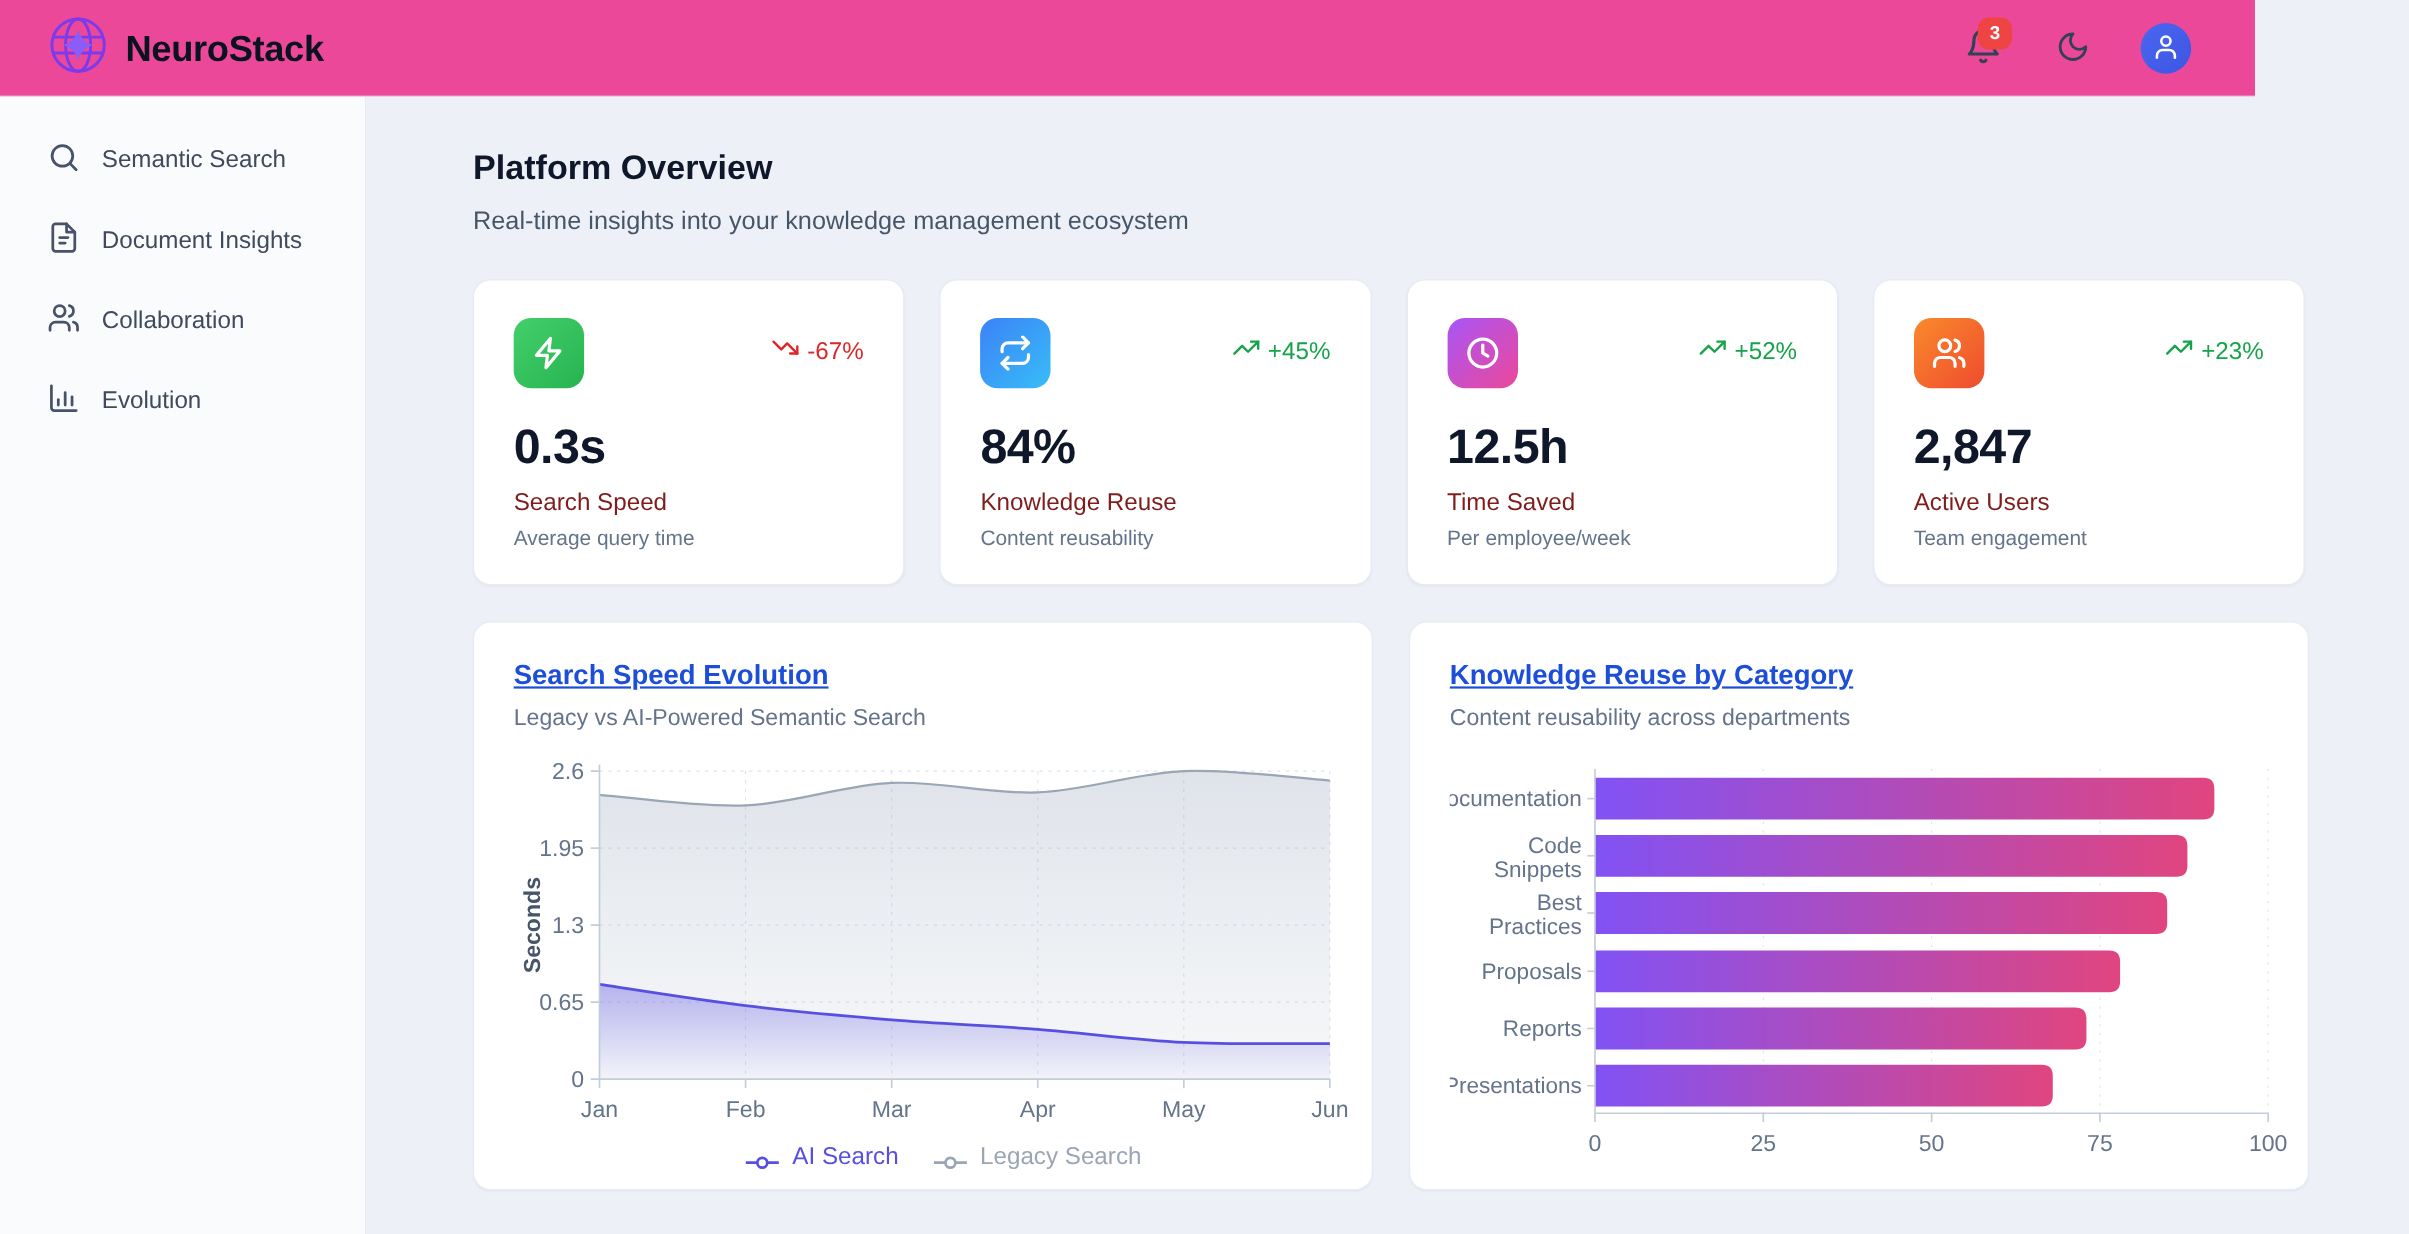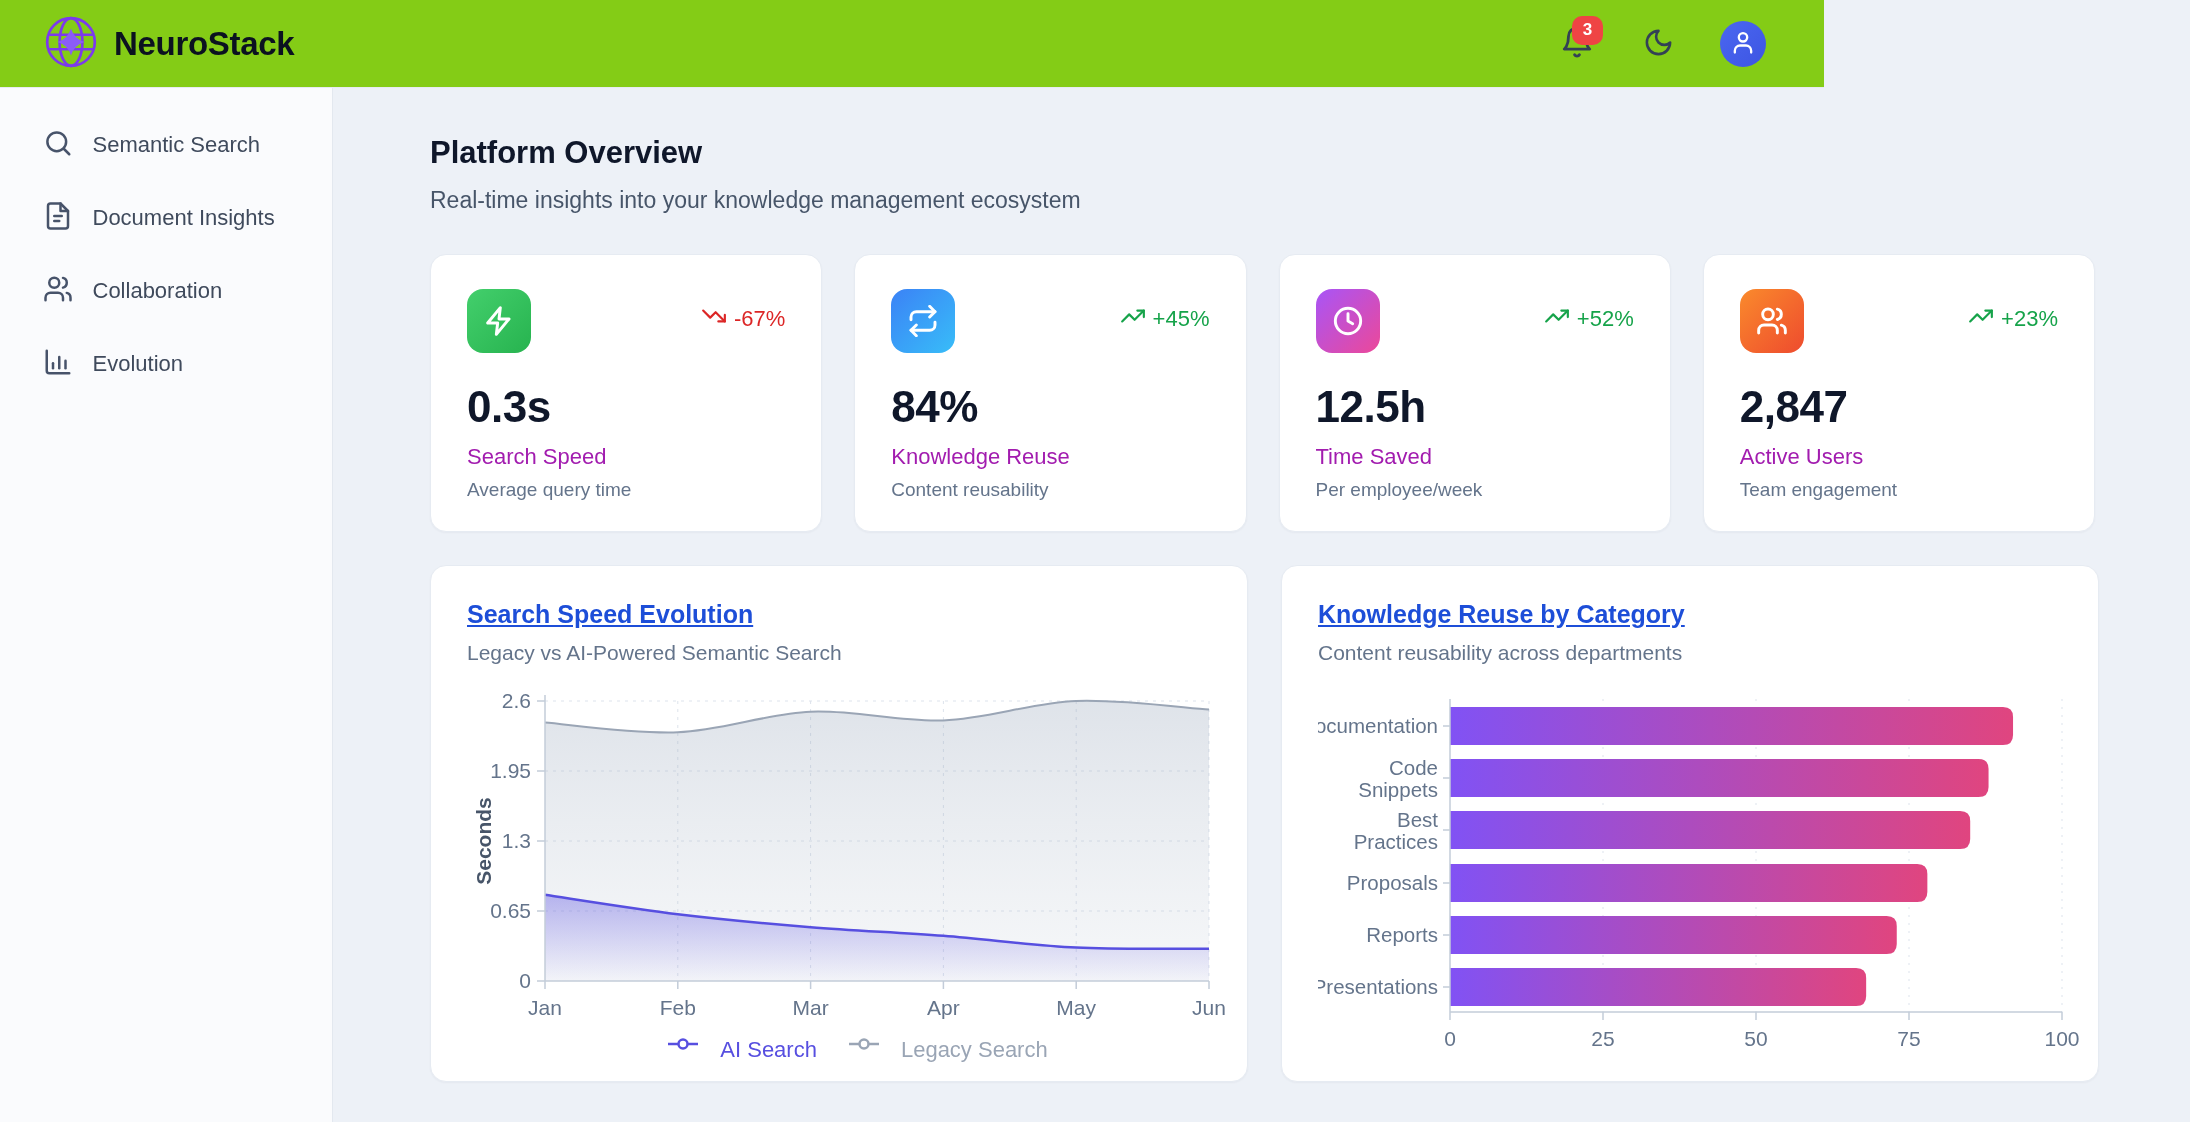--- a/index.html
+++ b/index.html
@@ -1,20 +1,20 @@
 <!DOCTYPE html>
 <html><head>
 <meta charset="utf-8">
 <style>
   * { margin:0; padding:0; box-sizing:border-box; }
   html,body { width:2190px; height:1122px; overflow:hidden; background:#edf1f7;
     font-family:"Liberation Sans","DejaVu Sans",sans-serif; color:#0f172a; }
 
   
-  .header { position:absolute; left:0; top:0; width:1824px; height:88px; background:#84cc16;
+  .header { position:absolute; left:0; top:0; width:2050px; height:88px; background:#ec4899;
     border-bottom:1px solid #e7ebf1; display:flex; align-items:center; padding:0 58px 0 42px; z-index:5; }
   .brand { display:flex; align-items:center; gap:14px; }
   .brand-name { font-size:33px; font-weight:700; color:#0b1220; letter-spacing:-.3px; }
   .header-right { margin-left:auto; display:flex; align-items:center; gap:46px; }
   .bell-wrap { position:relative; width:40px; height:40px; background:none; border:none; cursor:pointer; }
   .badge { position:absolute; top:-8px; right:-6px; min-width:31px; height:29px; background:#ef4444;
     border-radius:10px; color:#fff; font-size:17px; font-weight:700; display:flex; align-items:center; justify-content:center; }
   .icon-btn { background:none; border:none; cursor:pointer; display:flex; align-items:center; }
   .avatar { width:46px; height:46px; border-radius:50%; background:linear-gradient(135deg,#4a67f0,#3d55e3);
     display:flex; align-items:center; justify-content:center; border:none; cursor:pointer; }
@@ -40,31 +40,31 @@
     padding:34px 36px 30px 36px; display:flex; flex-direction:column; box-shadow:0 1px 2px rgba(15,23,42,.04); }
   .stat-top { display:flex; align-items:flex-start; }
   .tile { width:64px; height:64px; border-radius:16px; display:flex; align-items:center; justify-content:center; }
   .tile-0 { background:linear-gradient(135deg,#43cf6c,#27b34f); }
   .tile-1 { background:linear-gradient(135deg,#3b82f6,#38bdf8); }
   .tile-2 { background:linear-gradient(135deg,#a855f7,#ec4899); }
   .tile-3 { background:linear-gradient(135deg,#fa8a2c,#ee4b2e); }
   .delta { margin-left:auto; display:flex; align-items:center; gap:7px; font-size:22px; font-weight:500; margin-top:14px; }
   .delta.down { color:#dc2626; } .delta.up { color:#16a34a;align-items:center; }
   .stat-value { margin-top:auto; font-size:44px; font-weight:700; letter-spacing:-.5px; color:#0f172a; }
-  .stat-label { margin-top:12px; font-size:22px; font-weight:500; color:#a21caf; }
+  .stat-label { margin-top:12px; font-size:22px; font-weight:500; color:#7f1d1d; }
   .stat-sub { margin-top:9px; font-size:19px; color:#64748b; }
 
   .charts-grid { margin-top:33px; display:grid; grid-template-columns:1fr 1fr; gap:33px; }
   .chart-card { background:#ffffff; border:1px solid #e6ebf2; border-radius:16px; height:517px;
     padding:34px 0 18px 36px; box-shadow:0 1px 2px rgba(15,23,42,.04); }
   .chart-title { font-size:25px; font-weight:600; color:#1d4ed8;text-decoration:underline; }
   .chart-subtitle { margin-top:12px; font-size:21px; color:#64748b; }
   .chart-body { margin-top:22px; }
   .legend-row { display:flex; justify-content:center; align-items:center; gap:30px; margin-top:6px; }
-  .legend-item { display:flex; align-items:flex-start; gap:20px; font-size:22px; }
+  .legend-item { display:flex; align-items:flex-end; gap:10px; font-size:22px; }
   text { font-family:"Liberation Sans","DejaVu Sans",sans-serif; }
 </style>
 </head>
 <body>
 
 <div class="header">
   <div class="brand">
     <span>
       <svg width="58" height="58" viewBox="0 0 56 56" fill="none">
         <circle cx="28" cy="28" r="23" stroke="#7c3aed" stroke-width="2.6"></circle>

